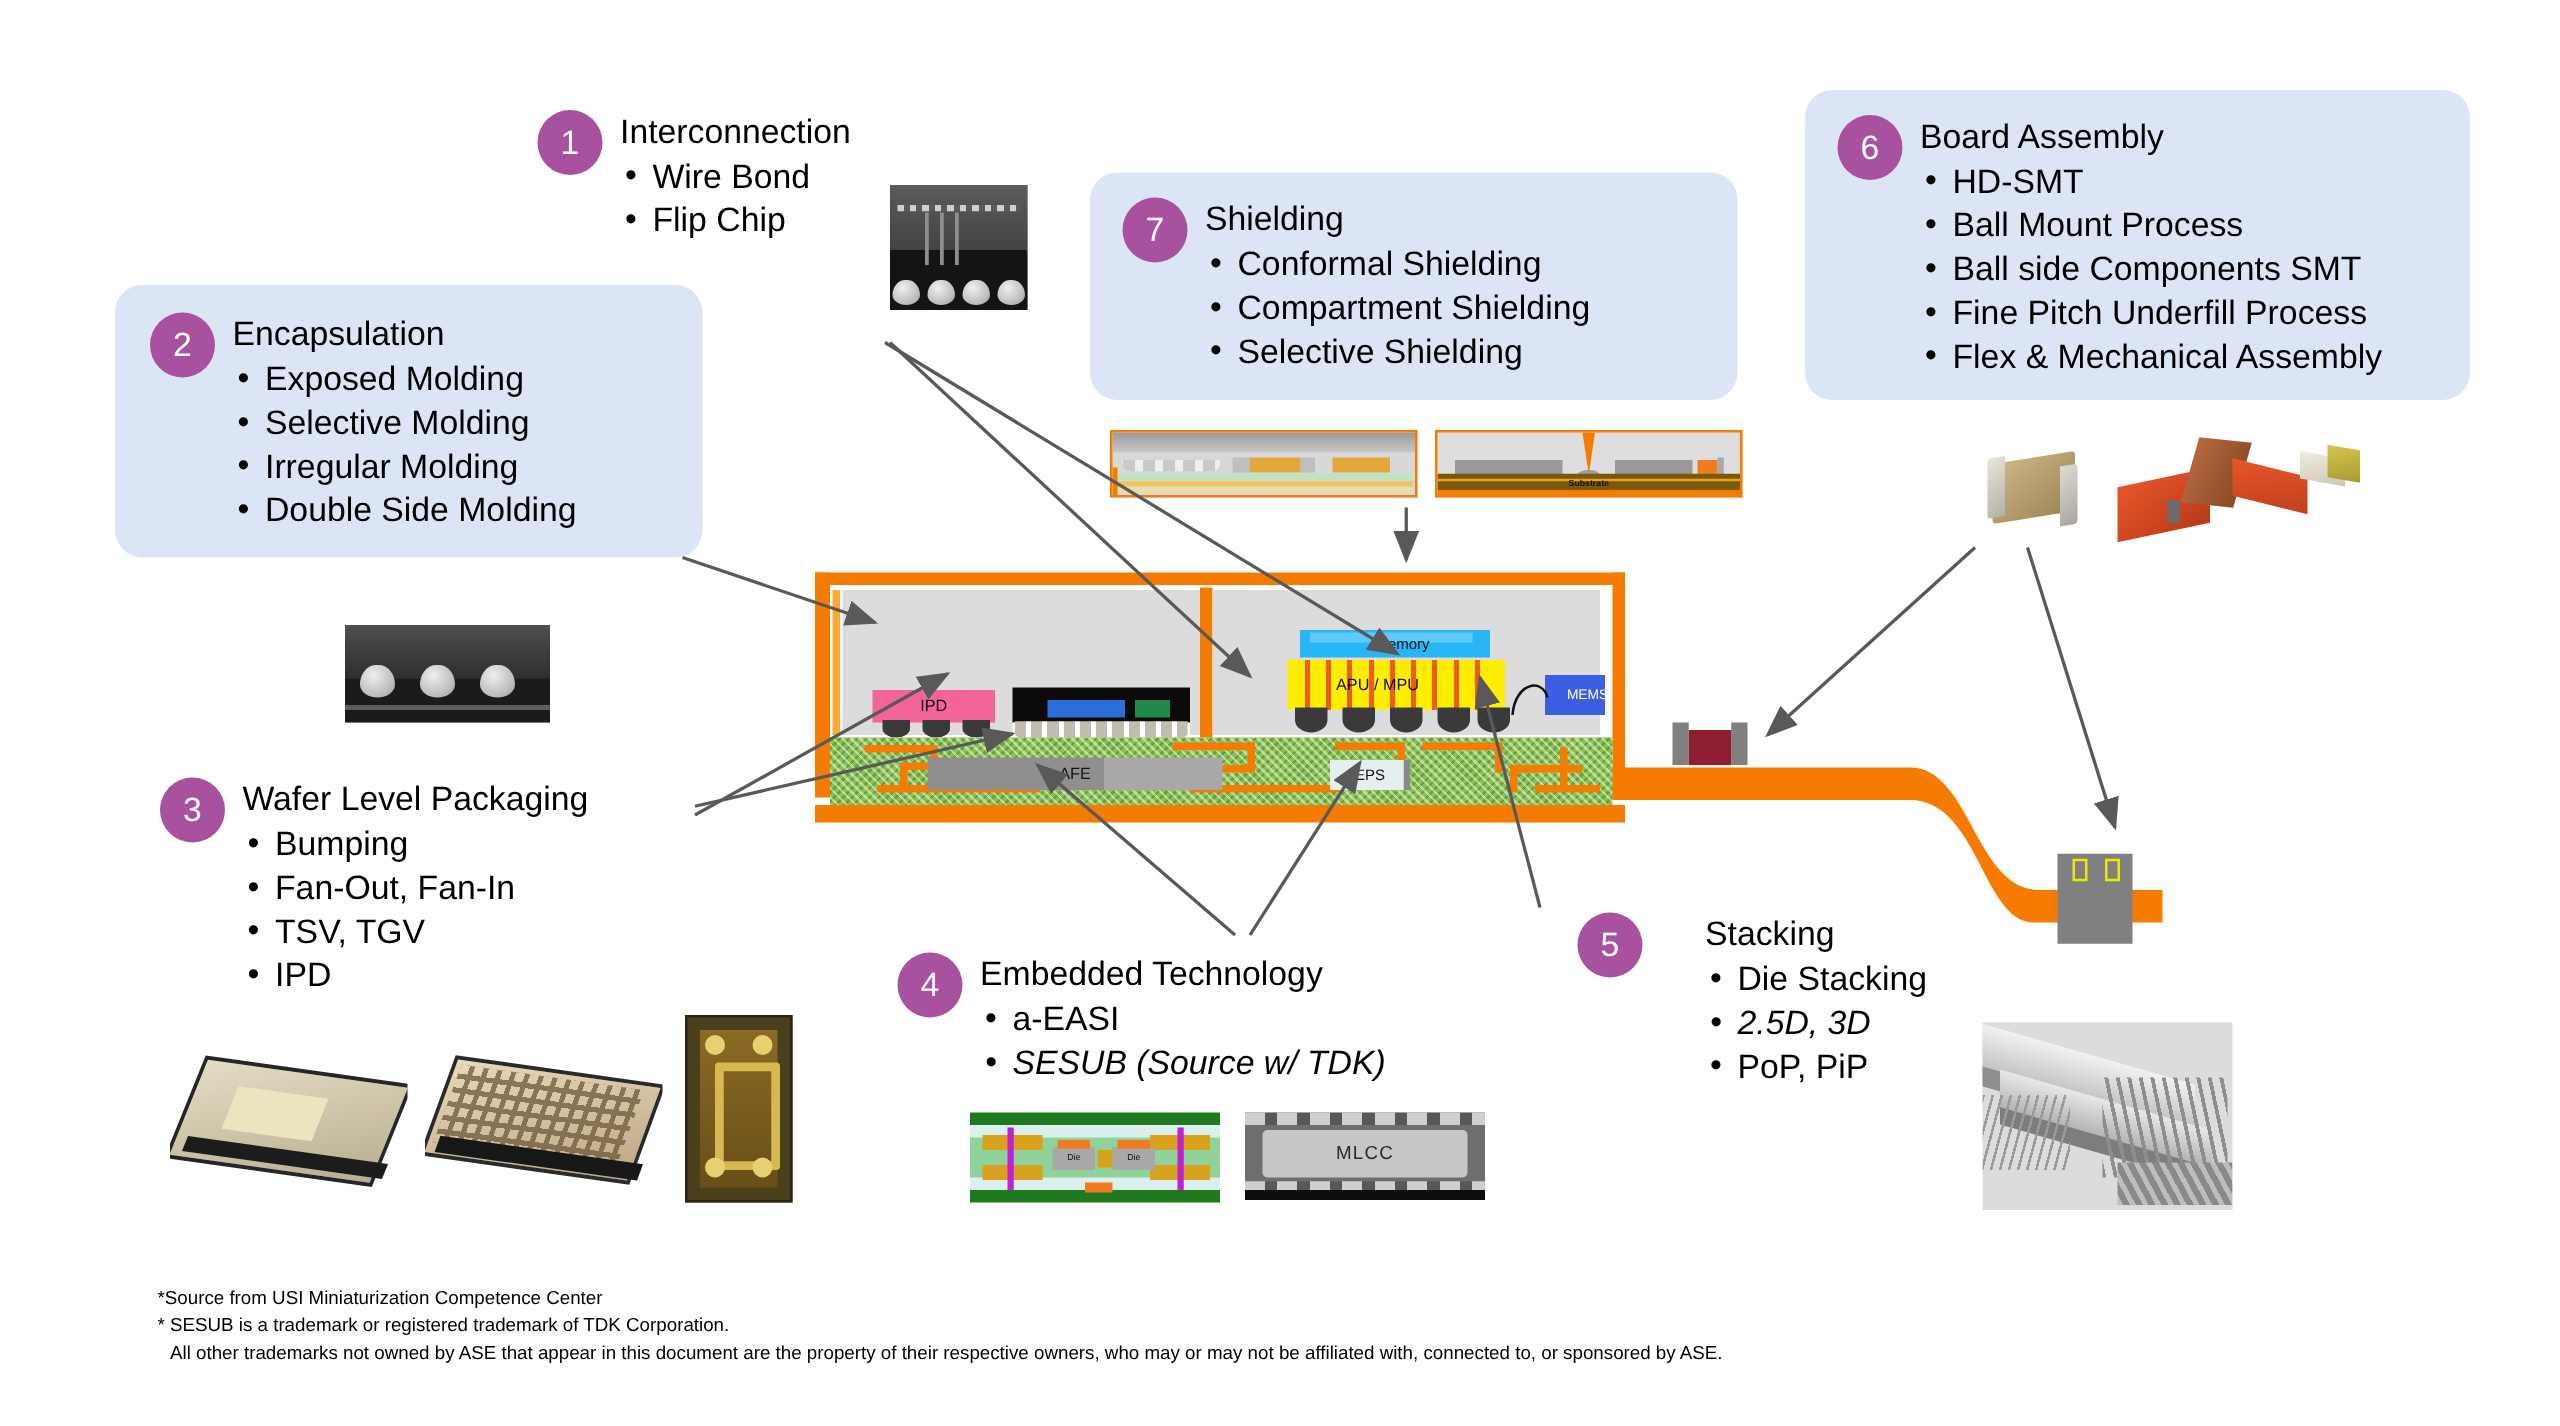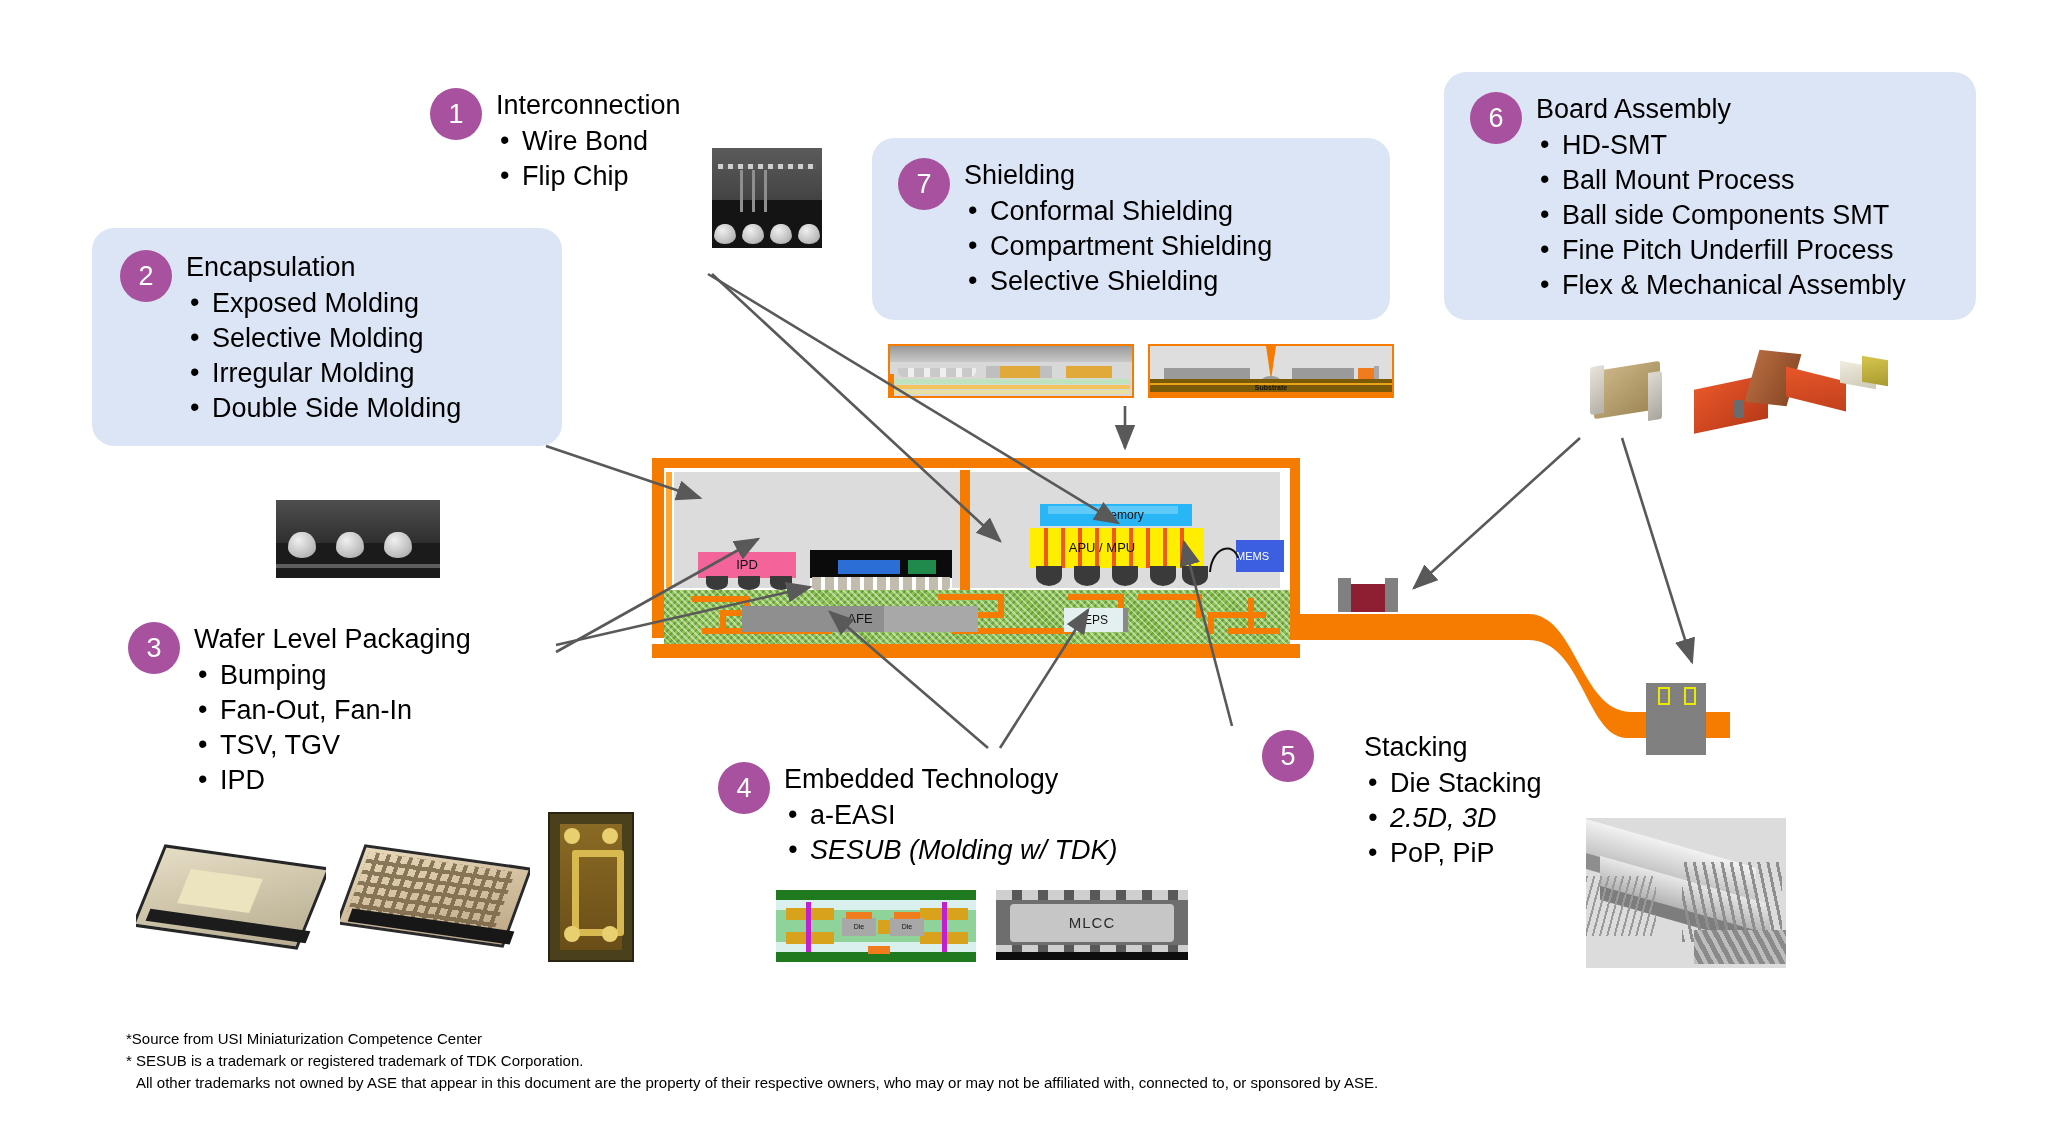--- a/index.html
+++ b/index.html
@@ -103,21 +103,21 @@
     </ul>
   </div>
 </div>
 
 <div class="callout" style="left:718px;top:762px;">
   <div class="badge">4</div>
   <div class="cbody">
     <div class="ctitle">Embedded Technology</div>
     <ul class="clist">
       <li>a-EASI</li>
-      <li class="ital">SESUB (Molding w/ TDK)</li>
+      <li class="ital">SESUB (Source w/ TDK)</li>
     </ul>
   </div>
 </div>
 
 <div class="callout" style="left:1262px;top:730px;">
   <div class="badge">5</div>
   <div class="cbody" style="margin-left:50px;">
     <div class="ctitle">Stacking</div>
     <ul class="clist">
       <li>Die Stacking</li>
@@ -344,21 +344,21 @@
               font-size:13px;color:#111;line-height:24px;text-align:center;">APU / MPU</div>
 
   <div style="position:absolute;left:384px;top:108px;width:26px;height:20px;background:#3a3a3a;border-radius:0 0 52% 52%;"></div>
   <div style="position:absolute;left:422px;top:108px;width:26px;height:20px;background:#3a3a3a;border-radius:0 0 52% 52%;"></div>
   <div style="position:absolute;left:460px;top:108px;width:26px;height:20px;background:#3a3a3a;border-radius:0 0 52% 52%;"></div>
   <div style="position:absolute;left:498px;top:108px;width:26px;height:20px;background:#3a3a3a;border-radius:0 0 52% 52%;"></div>
   <div style="position:absolute;left:530px;top:108px;width:26px;height:20px;background:#3a3a3a;border-radius:0 0 52% 52%;"></div>
 
   <div style="position:absolute;left:584px;top:82px;width:48px;height:32px;background:#3b5fe0;"></div>
   <div style="position:absolute;left:584px;top:82px;width:68px;height:32px;
-              font-size:11px;color:#fff;line-height:32px;text-align:left;">MEMS</div>
+              font-size:11px;color:#fff;line-height:32px;text-align:center;">MEMS</div>
   <svg width="40" height="34" style="left:556px;top:82px;">
     <path d="M2 32 C4 6, 26 2, 30 18" stroke="#111" stroke-width="2" fill="none"></path>
   </svg>
 
   <div style="position:absolute;left:12px;top:132px;width:626px;height:56px;
               background:#8cc152;
               background-image:repeating-linear-gradient(45deg,rgba(255,255,255,.45) 0 2px,transparent 2px 5px),
                                repeating-linear-gradient(-45deg,rgba(40,100,20,.35) 0 2px,transparent 2px 5px);"></div>
 
   <div style="position:absolute;left:40px;top:138px;width:56px;height:6px;background:#f57c00;"></div>

